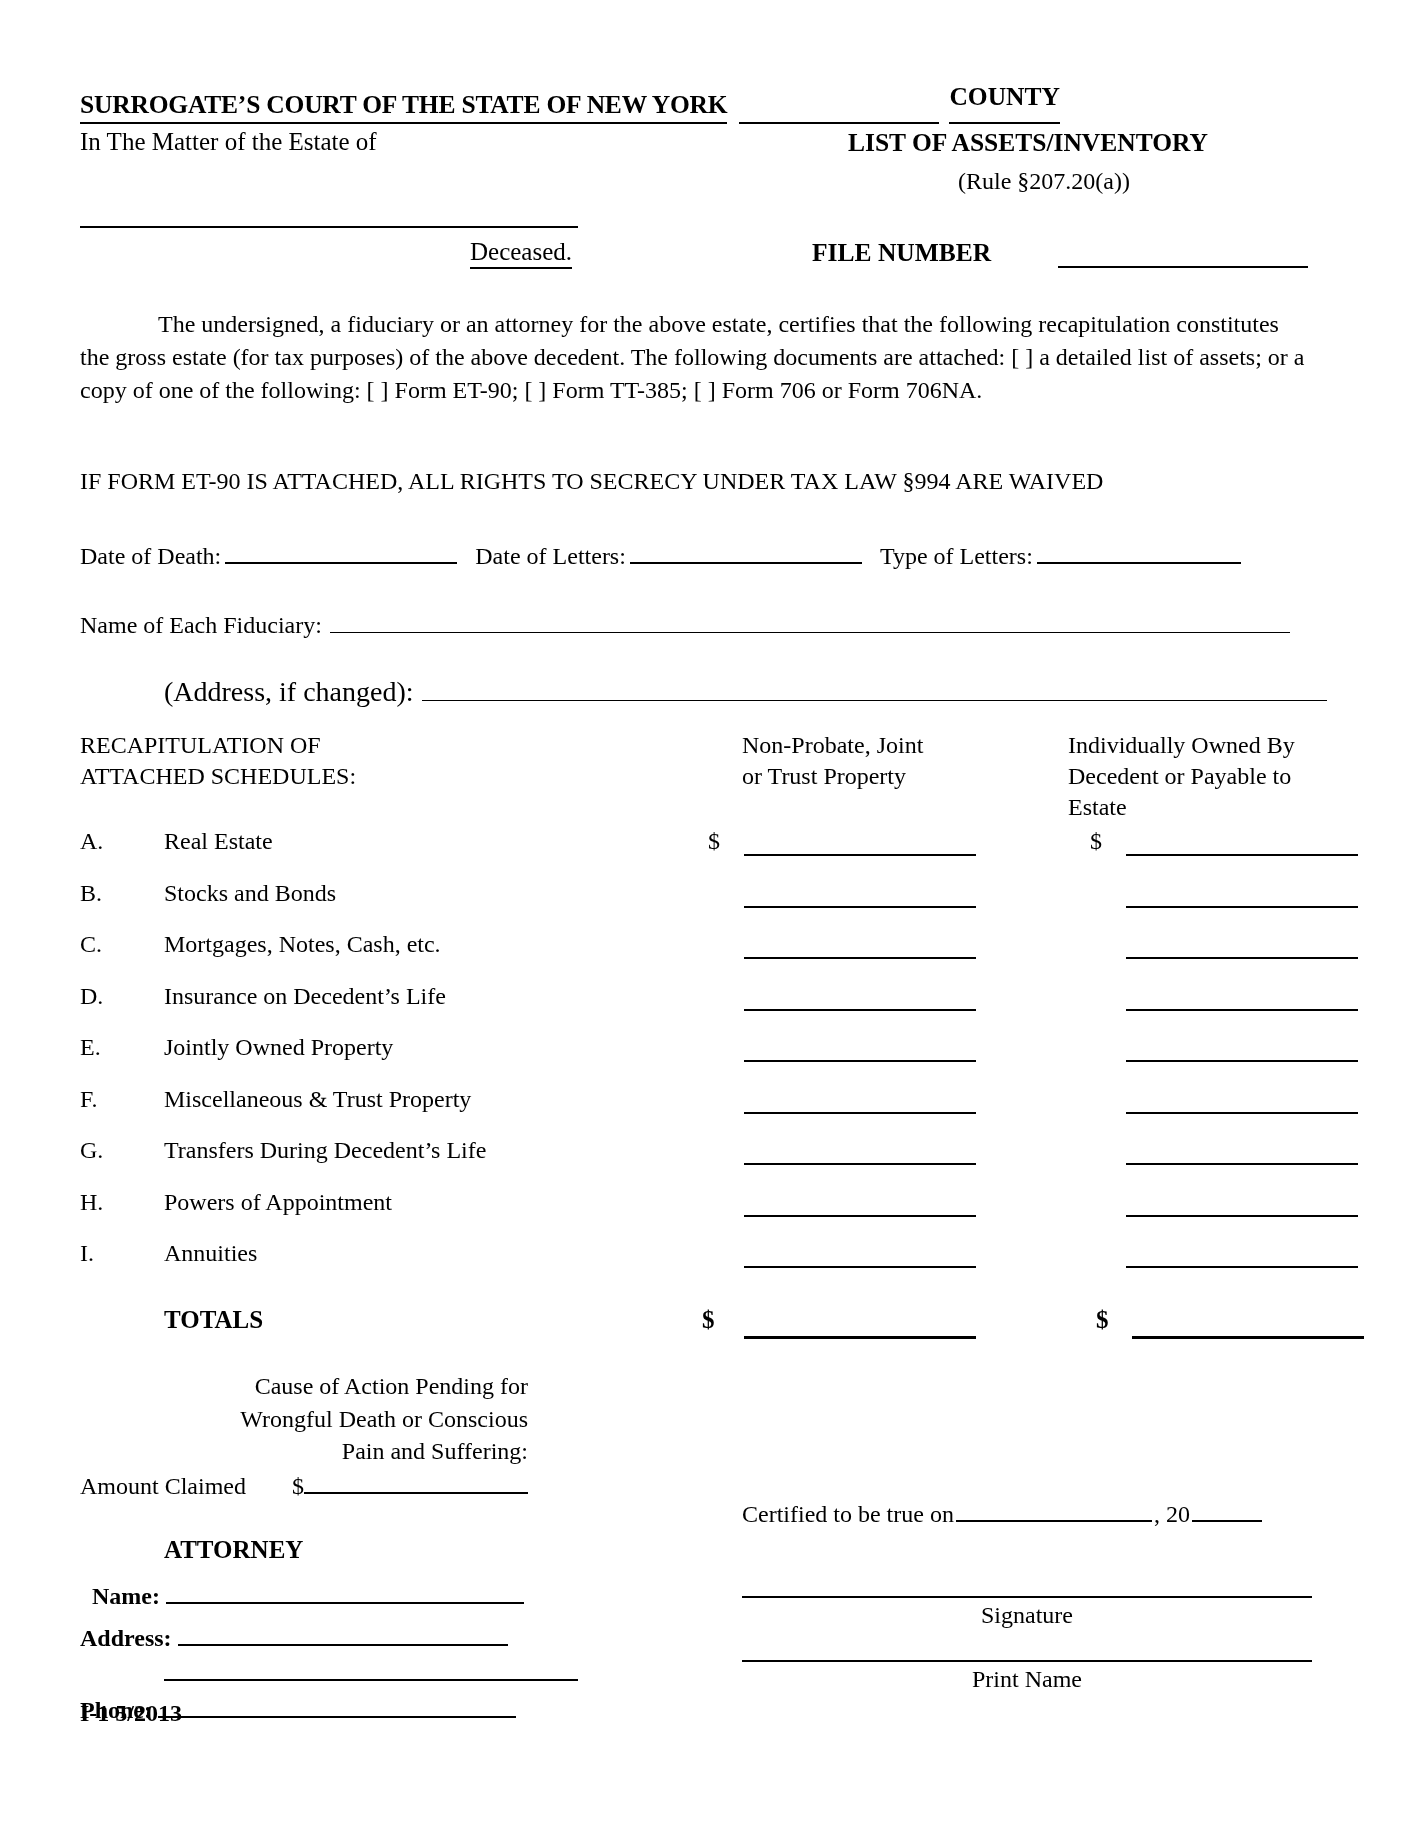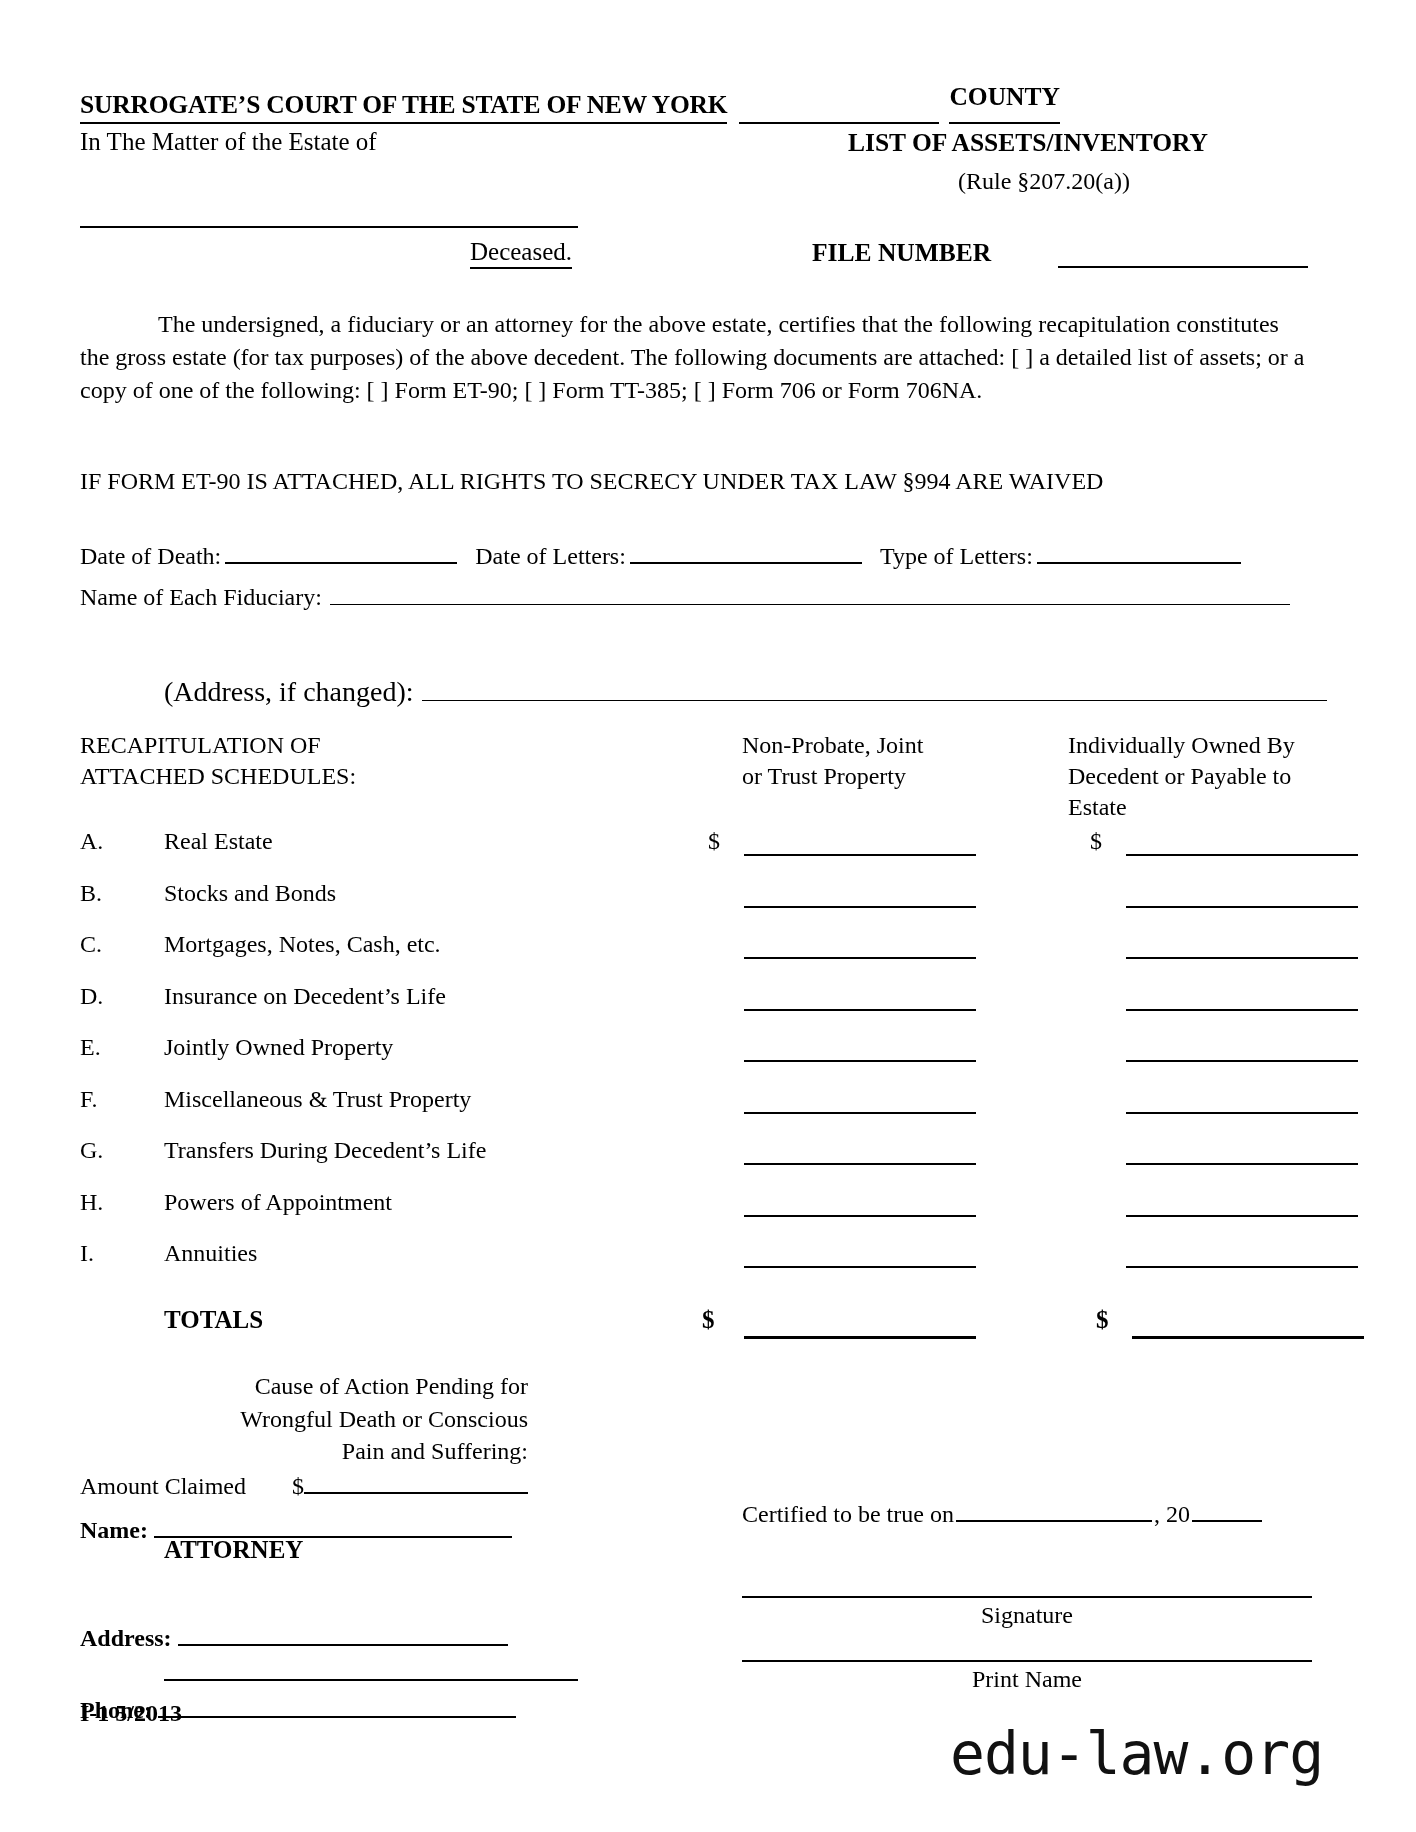--- a/index.html
+++ b/index.html
@@ -63,21 +63,21 @@
   .secrecy {
     position:absolute; left:80px; top:468px; font-size:24px; white-space:nowrap;
   }
 
   
   .daterow { position:absolute; left:80px; top:538px; font-size:24px; white-space:nowrap; }
   .daterow .rule { width:232px; margin:0 4px; }
   .daterow .lbl { margin-left:14px; }
   .daterow .rule.last { width:204px; }
 
-  .fiduciary { position:absolute; left:80px; top:580px; font-size:24px; white-space:nowrap; }
+  .fiduciary { position:absolute; left:80px; top:608px; font-size:24px; white-space:nowrap; }
   .fiduciary .rule { width:960px; margin-left:8px; }
 
   .address { position:absolute; left:164px; top:672px; font-size:28px; white-space:nowrap; }
   .address .rule { width:905px; margin-left:8px; }
 
   
   .recap-label {
     position:absolute; left:80px; top:730px; font-size:24px; line-height:31px;
   }
   .col-head-1 {
@@ -277,35 +277,34 @@
     </div>
   </div>
 
 
   <div class="certified">
     <span>Certified to be true on</span><span class="r1"></span><span>, 20</span><span class="r2"></span>
   </div>
 
   <div class="attorney-head">ATTORNEY</div>
 
-  <div class="att-row" style="top:1512px;">
+  <div class="att-row" style="top:1578px;margin-left:12px;">
     <span>Name:</span><span class="rule" style="width:358px;margin-left:6px;"></span>
   </div>
   <div class="att-row" style="top:1620px;">
     <span>Address:</span><span class="rule" style="width:330px;margin-left:6px;"></span>
   </div>
   <div class="att-row" style="top:1655px;left:164px;">
     <span class="rule" style="width:414px;"></span>
   </div>
   <div class="att-row" style="top:1692px;">
     <span>Phone:</span><span class="rule" style="width:358px;margin-left:6px;"></span>
   </div>
 
   <div class="sig-line" style="left:742px; top:1596px; width:570px;"></div>
   <div class="sig-cap" style="left:742px; top:1602px; width:570px;">Signature</div>
 
   <div class="sig-line" style="left:742px; top:1660px; width:570px;"></div>
   <div class="sig-cap" style="left:742px; top:1666px; width:570px;">Print Name</div>
 
   <div class="formno">I-1   5/2013</div>
-  <div class="watermark">edu-law.org</div>
 
 </div>
 
 </body></html>

